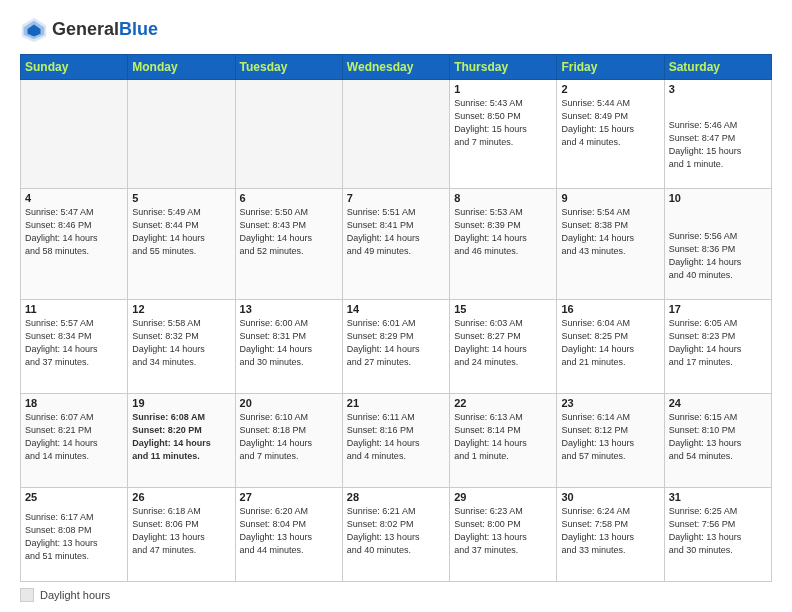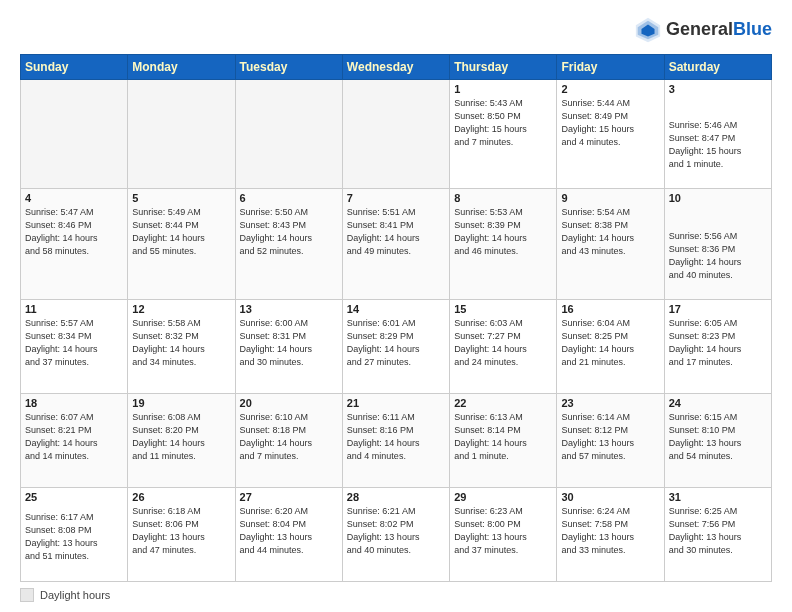--- a/index.html
+++ b/index.html
@@ -12,21 +12,21 @@
     }
     .page {
       width: 792px;
       height: 612px;
       padding: 16px 20px 10px 20px;
       display: flex;
       flex-direction: column;
     }
     .header {
       display: flex;
-      justify-content: flex-end;
+      justify-content: space-between;
       align-items: flex-start;
       margin-bottom: 10px;
     }
     .logo {
       display: flex;
       align-items: center;
       gap: 4px;
     }
     .logo-text {
       font-size: 18px;
@@ -54,21 +54,21 @@
     }
     .calendar {
       flex: 1;
       border: 1px solid #ccc;
       border-collapse: collapse;
       width: 100%;
       table-layout: fixed;
     }
     .calendar th {
       background: #1565c0;
-      color: #fef9c3;
+      color: #bef264;
       font-size: 12px;
       font-weight: bold;
       padding: 5px 4px;
       text-align: left;
       border: 1px solid #1256a0;
     }
     .calendar td {
       border: 1px solid #ccc;
       vertical-align: top;
       padding: 3px 4px;
@@ -247,21 +247,21 @@
           <td>
             <span class="day-number">14</span>
             <div class="day-info" style="white-space: pre-line;">Sunrise: 6:01 AM
 Sunset: 8:29 PM
 Daylight: 14 hours
 and 27 minutes.</div>
           </td>
           <td>
             <span class="day-number">15</span>
             <div class="day-info" style="white-space: pre-line;">Sunrise: 6:03 AM
-Sunset: 7:27 PM
+Sunset: 8:27 PM
 Daylight: 14 hours
 and 24 minutes.</div>
           </td>
           <td>
             <span class="day-number">16</span>
             <div class="day-info" style="white-space: pre-line;">Sunrise: 6:04 AM
 Sunset: 8:25 PM
 Daylight: 14 hours
 and 21 minutes.</div>
           </td>
@@ -276,21 +276,21 @@
         <tr>
           <td>
             <span class="day-number">18</span>
             <div class="day-info" style="white-space: pre-line;">Sunrise: 6:07 AM
 Sunset: 8:21 PM
 Daylight: 14 hours
 and 14 minutes.</div>
           </td>
           <td>
             <span class="day-number">19</span>
-            <div class="day-info" style="white-space: pre-line;">Sunrise: 6:08 AM
+            <div class="day-info" style="white-space: pre-line; font-weight: bold;">Sunrise: 6:08 AM
 Sunset: 8:20 PM
 Daylight: 14 hours
 and 11 minutes.</div>
           </td>
           <td>
             <span class="day-number">20</span>
             <div class="day-info" style="white-space: pre-line;">Sunrise: 6:10 AM
 Sunset: 8:18 PM
 Daylight: 14 hours
 and 7 minutes.</div>

